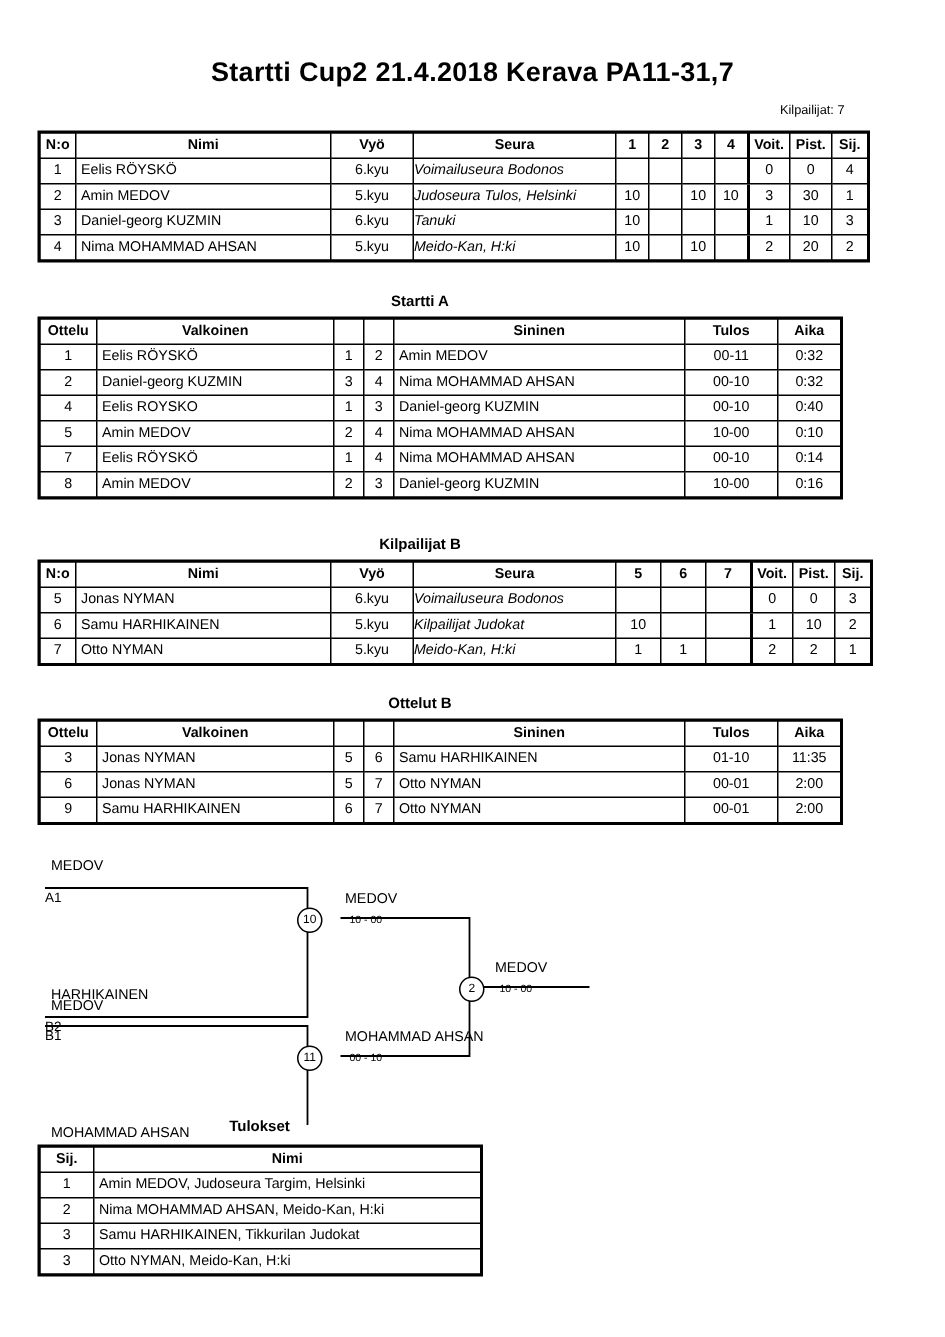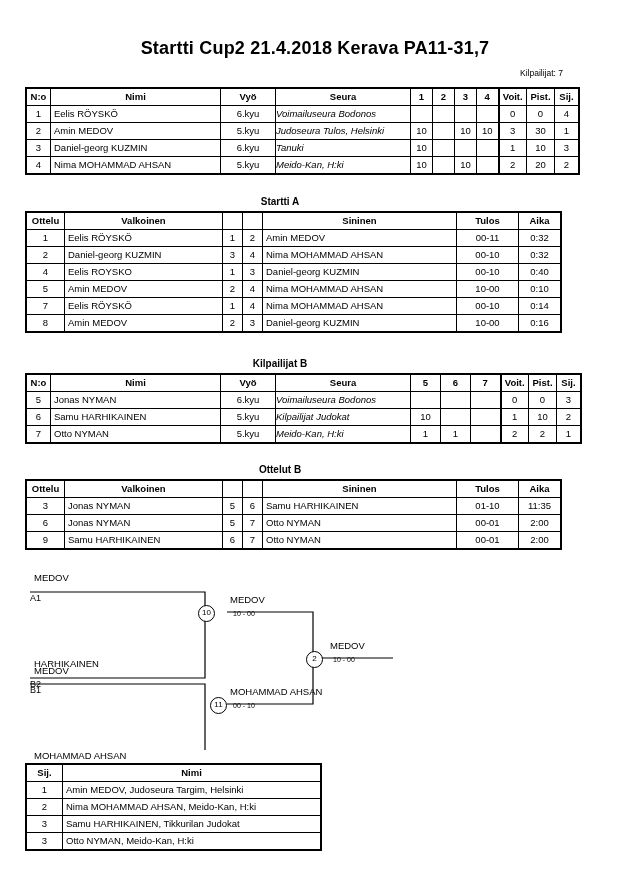--- a/index.html
+++ b/index.html
@@ -453,29 +453,30 @@
     <div class="bk-label" style="left:34px;top:105px;">MEDOV</div>
     <div class="bk-code" style="left:30px;top:125px;">B1</div>
 
     <div class="bk-label" style="left:34px;top:190px;">MOHAMMAD AHSAN</div>
     <div class="bk-code" style="left:30px;top:211px;">A2</div>
 
     <div class="bk-node" style="left:198px;top:45px;">10</div>
     <div class="bk-label" style="left:230px;top:34px;">MEDOV</div>
     <div class="bk-score" style="left:233px;top:50px;">10 - 00</div>
 
-    <div class="bk-node" style="left:210px;top:137px;">11</div>
+    <div class="bk-node" style="left:198px;top:137px;">11</div>
     <div class="bk-label" style="left:230px;top:126px;">MOHAMMAD AHSAN</div>
     <div class="bk-score" style="left:233px;top:142px;">00 - 10</div>
 
     <div class="bk-node" style="left:306px;top:91px;">2</div>
     <div class="bk-label" style="left:330px;top:80px;">MEDOV</div>
     <div class="bk-score" style="left:333px;top:96px;">10 - 00</div>
   </div>
 
+  <div class="caption" style="left:26px;top:746px;width:294px;">Tulokset</div>
   <table class="tbl" id="results-table" style="left:26px;top:764px;width:294px;">
     <colgroup>
         <col style="width:36px">
         <col style="width:258px">
       </colgroup>
     <thead>
       <tr>
         <th>Sij.</th>
         <th>Nimi</th>
       </tr>

